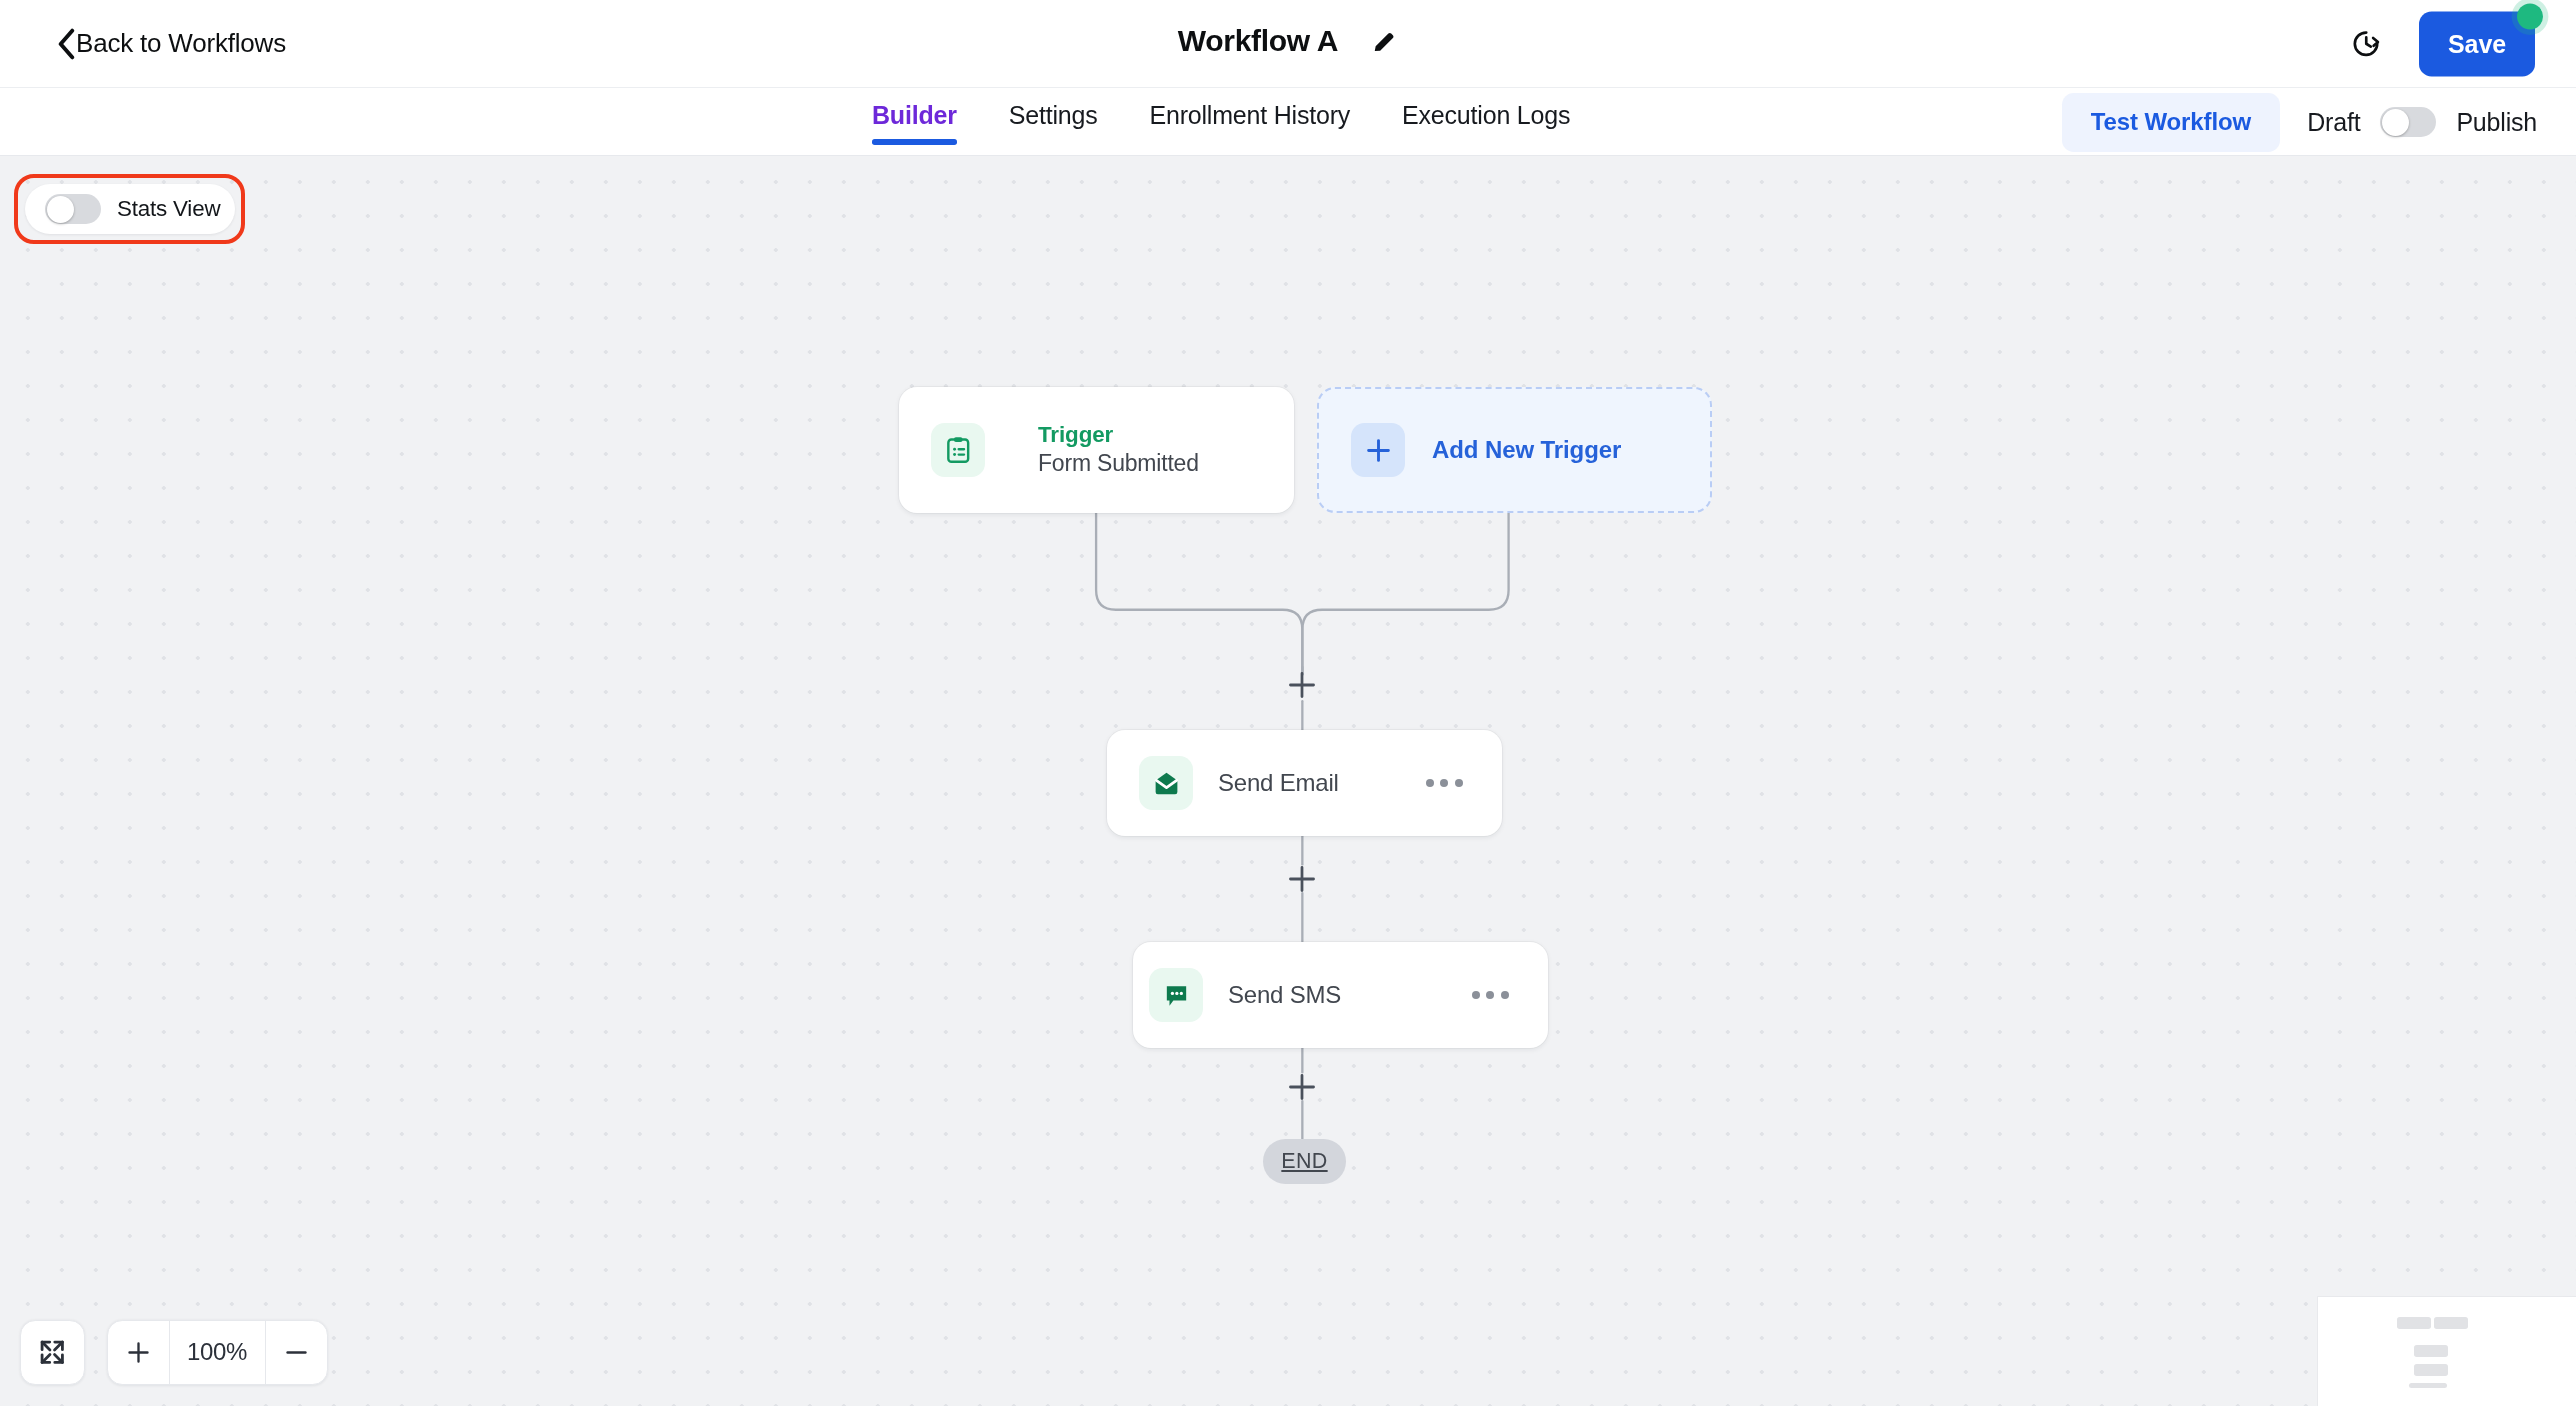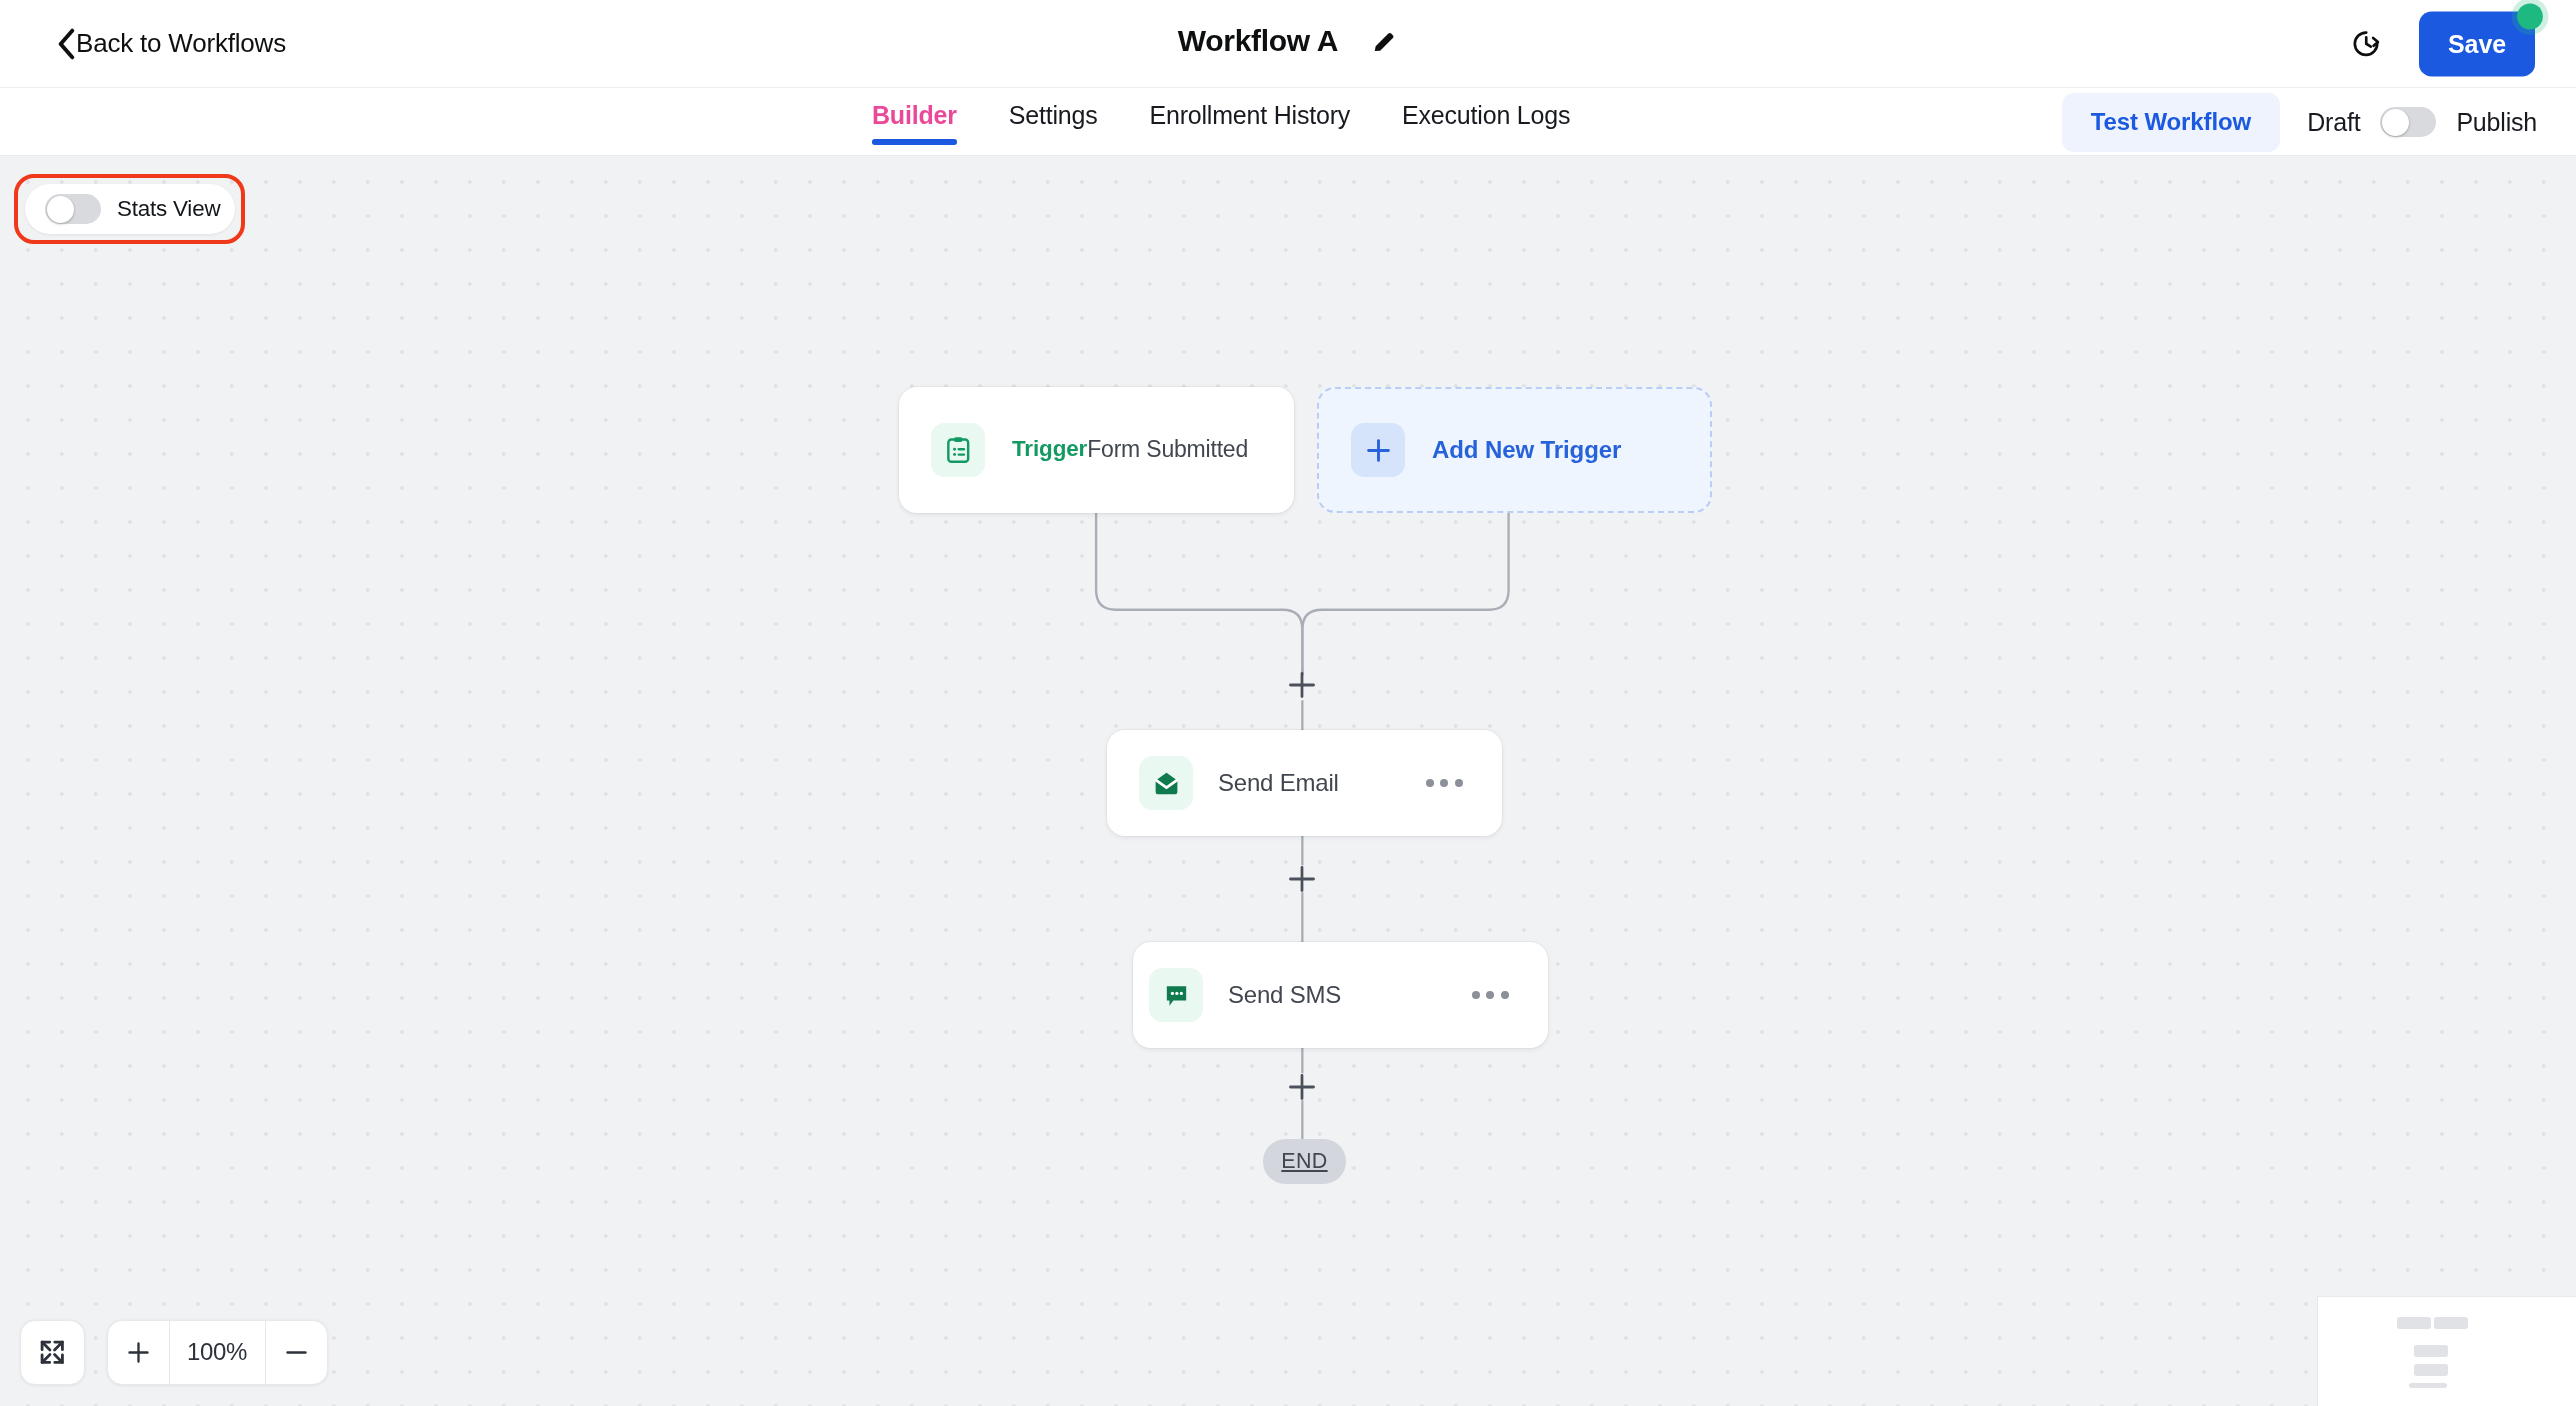--- a/index.html
+++ b/index.html
@@ -67,21 +67,21 @@
     display:flex; align-items:flex-start; gap:0;
   }
   .tab {
     position:relative; height:68px;
     display:flex; align-items:flex-start; padding-top:12.6px;
     margin-right:52px;
     font-size:25px; color:#171a1f; letter-spacing:-0.2px;
     cursor:pointer; white-space:nowrap; background:none; border:none;
     font-family:inherit;
   }
-  .tab.active { color:#ec4899; font-weight:700; }
+  .tab.active { color:#6d28d9; font-weight:700; }
   .tab.active::after {
     content:""; position:absolute; left:0; right:0; bottom:10.8px;
     height:6.3px; background:#1b5ae0; border-radius:2.7px;
   }
 
   .tabbar-right {
     position:absolute; right:39px; top:0; height:68px;
     display:flex; align-items:center; gap:27px;
   }
   .test-btn {
@@ -141,21 +141,21 @@
     box-shadow:0 1.8px 5.4px rgba(16,24,40,0.07), 0 0 0 0.9px rgba(16,24,40,0.035);
     display:flex; align-items:center;
     cursor:pointer;
   }
   .node-icon {
     width:54px; height:54px; border-radius:13.5px;
     background:#e9f8f0;
     display:flex; align-items:center; justify-content:center;
     flex:none;
   }
-  .node-text { display:flex; flex-direction:row; justify-content:center; }
+  .node-text { display:flex; flex-direction:column; justify-content:center;margin-left:26px; }
   .node-kicker { font-size:22.4px; font-weight:700; color:#139a62; letter-spacing:-0.1px; line-height:1.28; }
   .node-sub { font-size:23px; color:#42474f; letter-spacing:-0.2px; line-height:1.3; }
   .node-title { font-size:24px; color:#42474f; letter-spacing:-0.2px; }
   .node-menu {
     position:absolute; right:30.5px; top:50%; transform:translateY(-50%);
     display:flex; gap:6.3px; cursor:pointer; padding:9px;
   }
   .node-menu i { width:8px; height:8px; border-radius:50%; background:#8b9099; display:block; }
 
   

